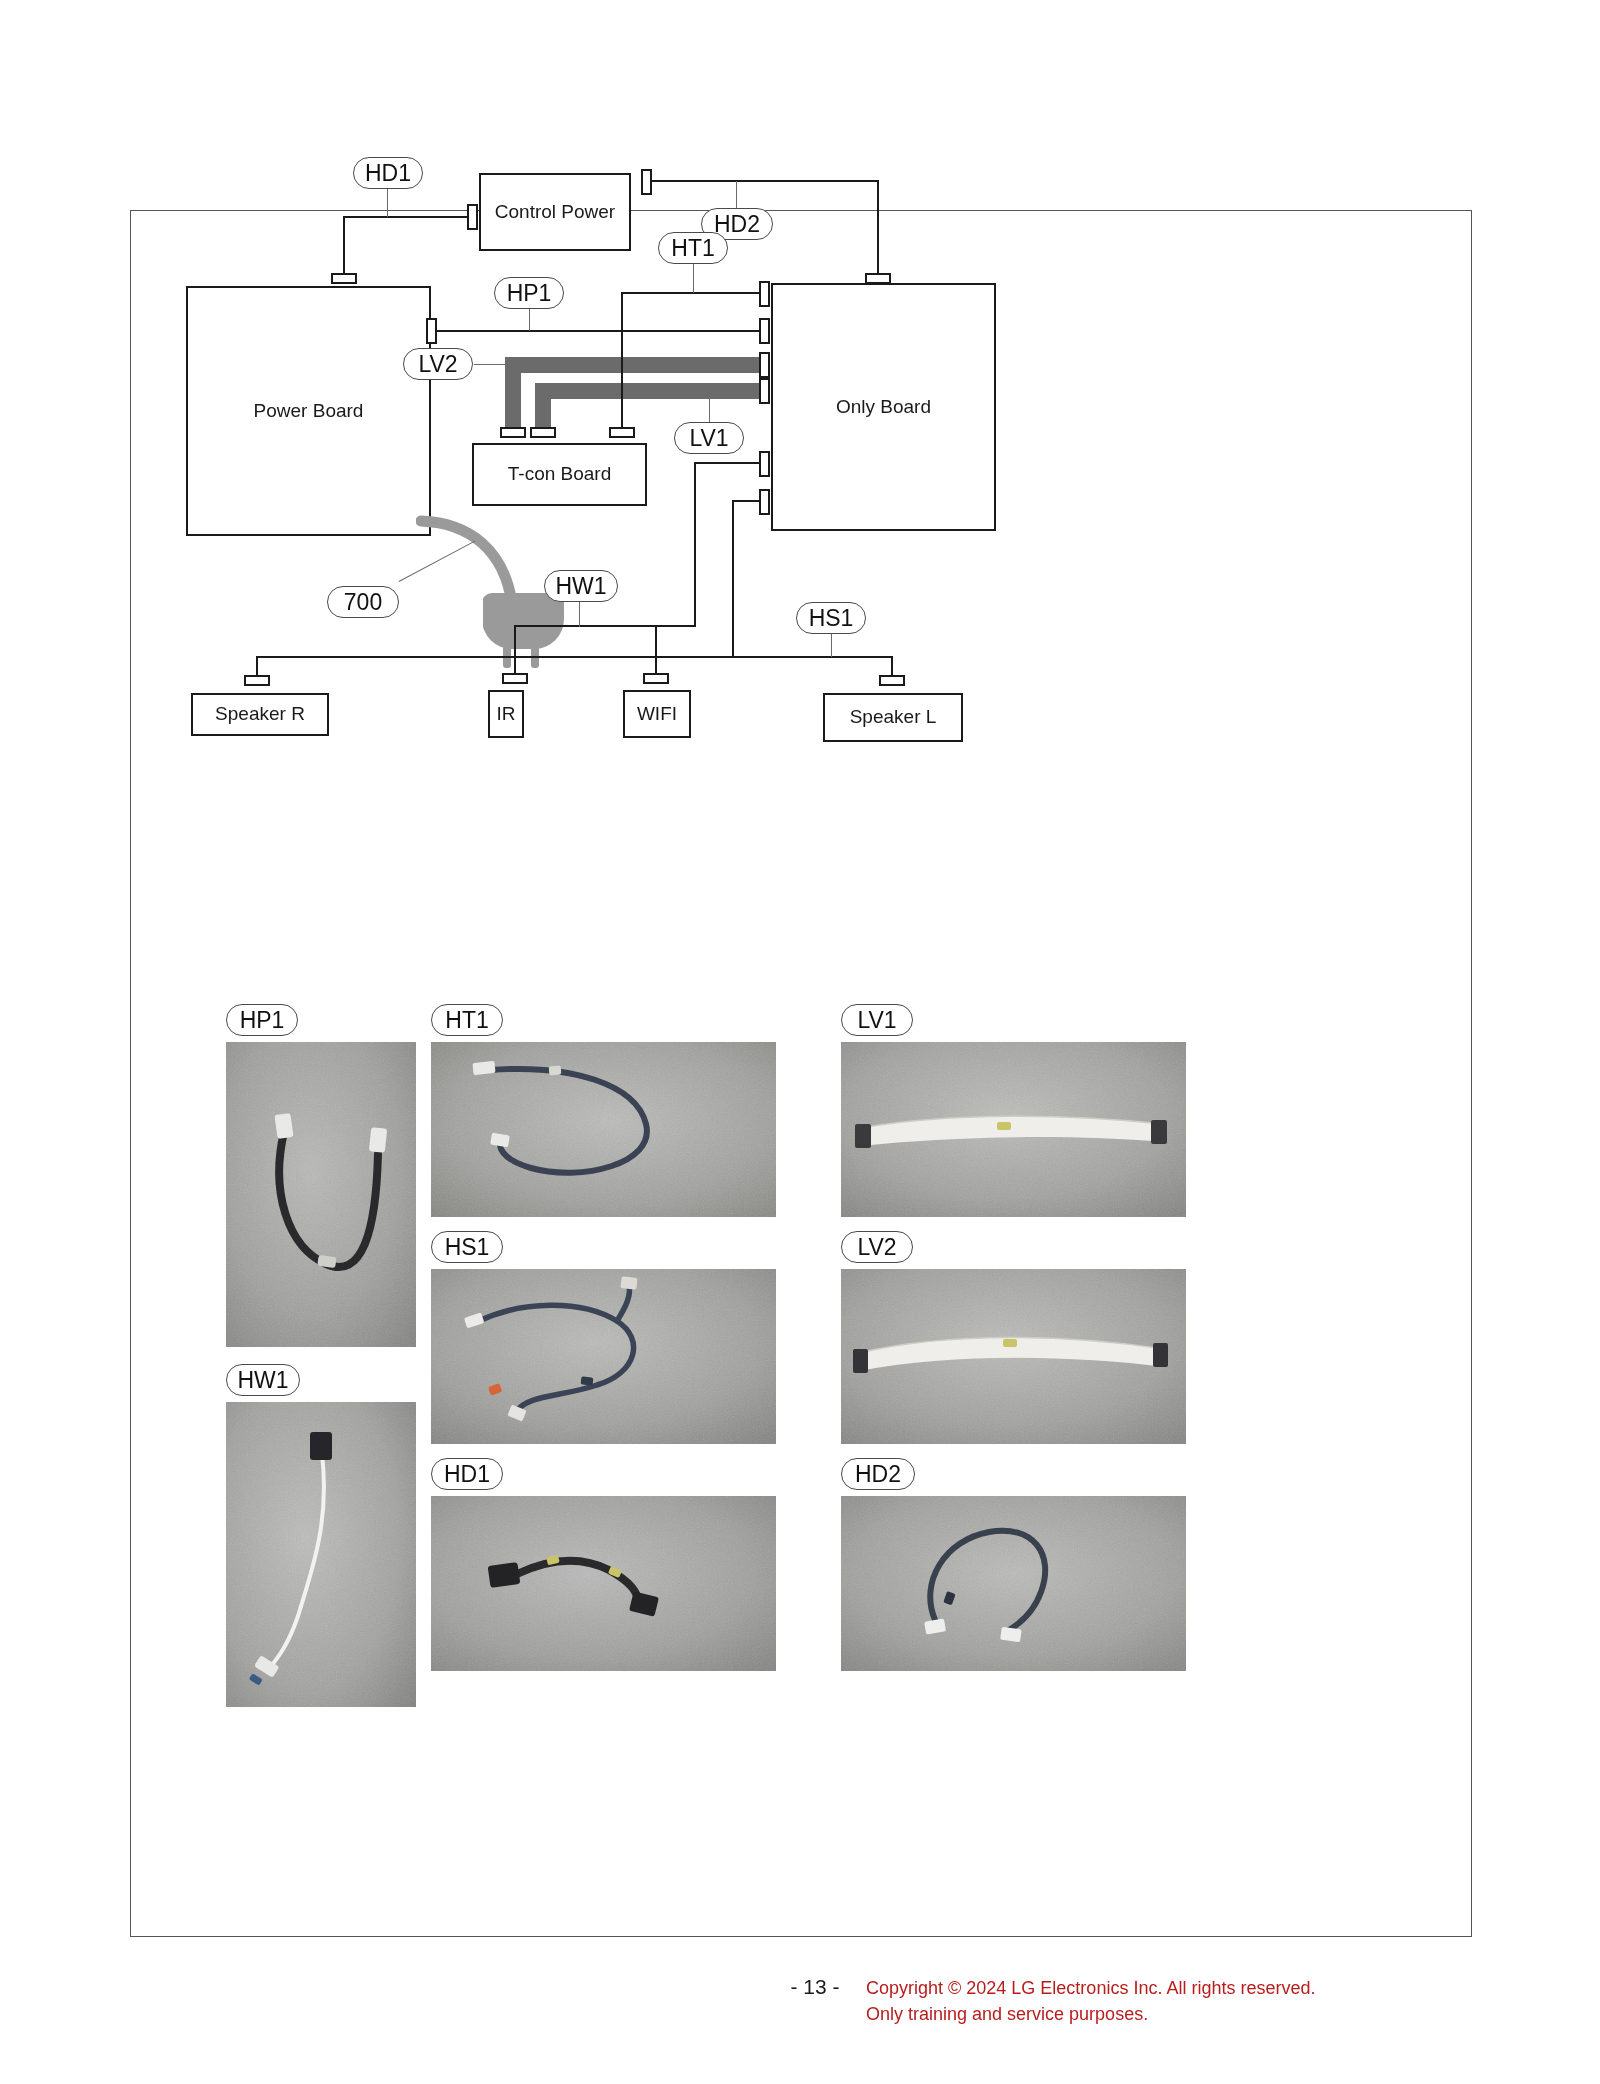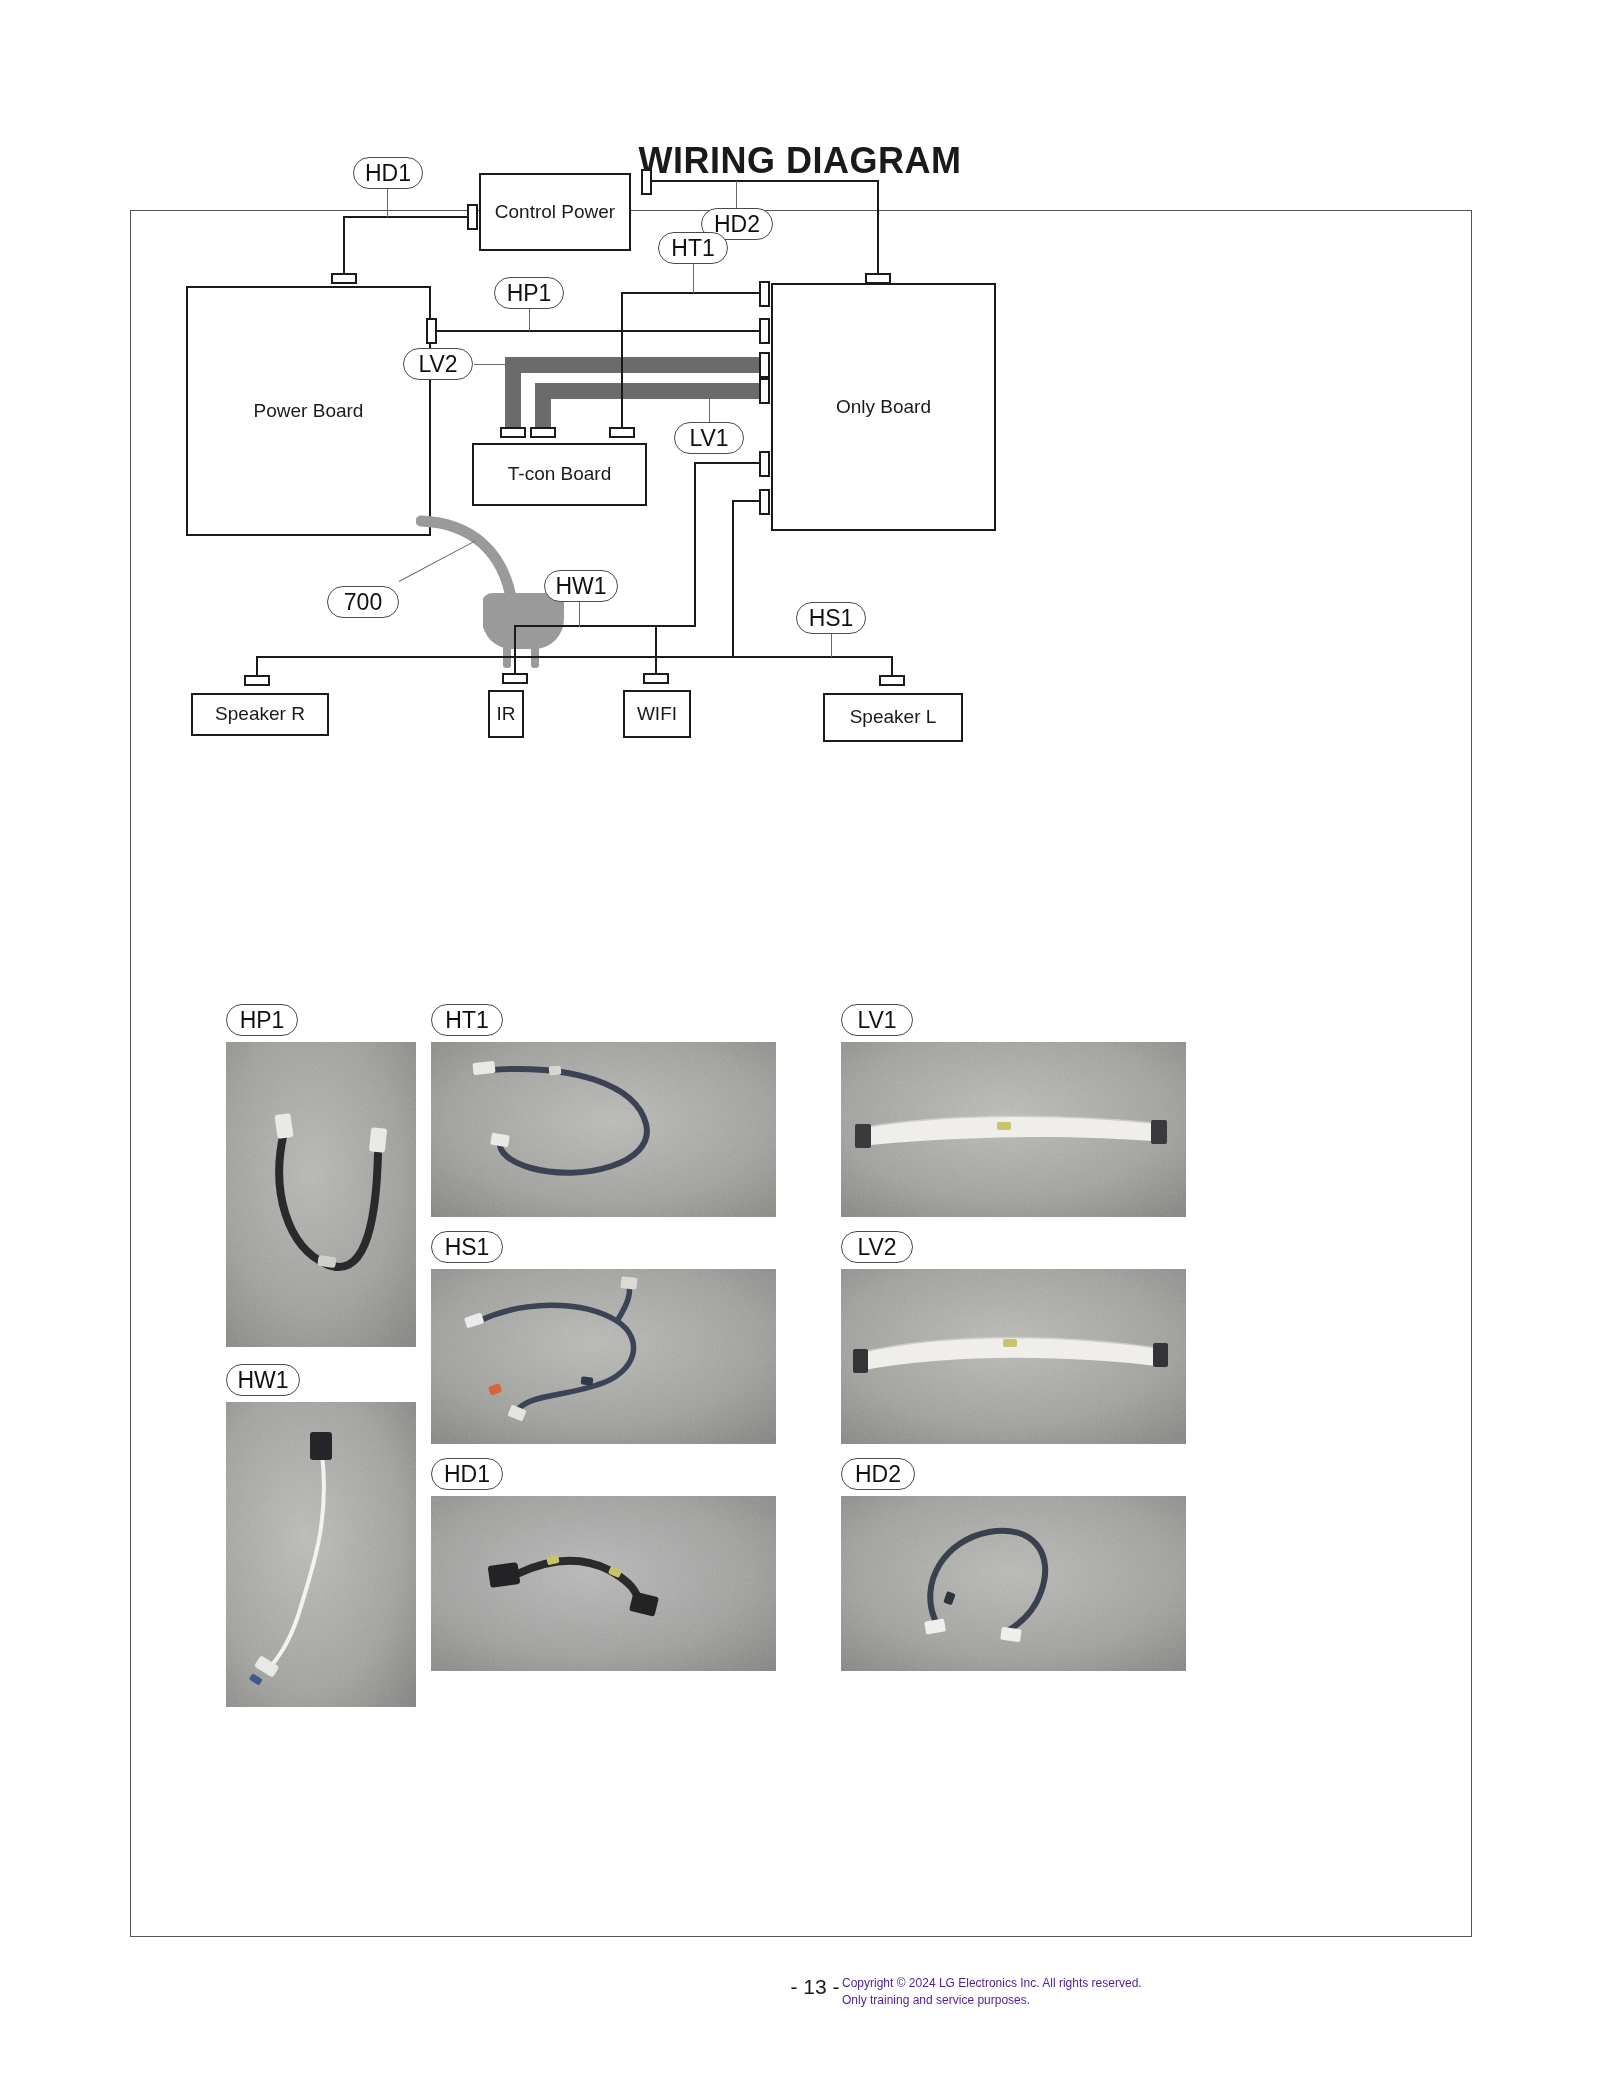--- a/index.html
+++ b/index.html
@@ -78,29 +78,28 @@
     font-size:23px;color:#111;z-index:8;padding:0 6px;white-space:nowrap;
   }
 
   
   .footer{position:absolute;left:0;top:1975px;width:1600px;}
   .pageno{
     position:absolute;left:760px;top:0;width:110px;text-align:center;
     font-size:21px;color:#1a1a1a;
   }
   .copy{
-    position:absolute;left:842px;top:0;font-size:12px;line-height:1.45;color:#4c1d95;
+    position:absolute;left:866px;top:0;font-size:18px;line-height:1.45;color:#b91c1c;
   }
 </style>
 </head>
 <body>
 
 <div id="page">
 
-  <div class="page-title">WIRING DIAGRAM</div>
 
   <div class="frame">
 
     <div class="diagram">
 
       <div class="box" style="left:348px;top:-38px;width:152px;height:78px;">
         <span>Control Power</span>
       </div>
 
       <div class="box" style="left:55px;top:75px;width:245px;height:250px;text-align:center;">

